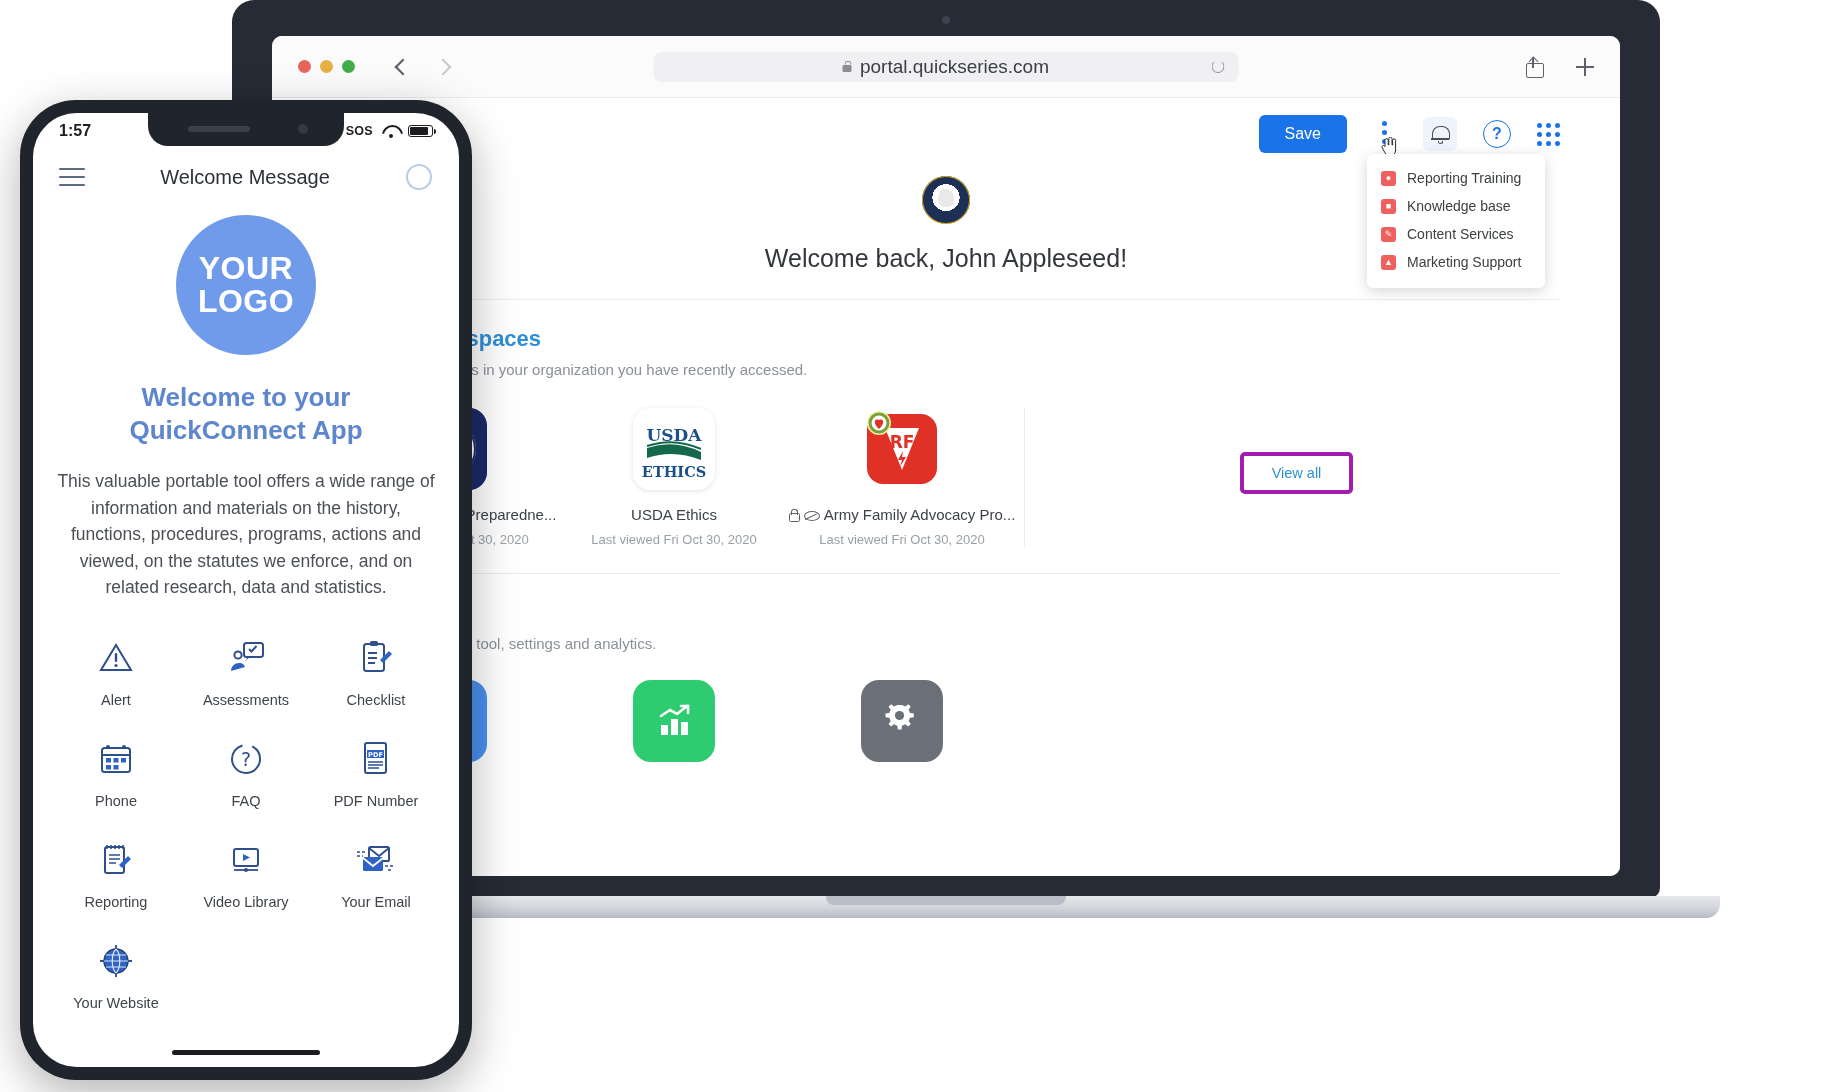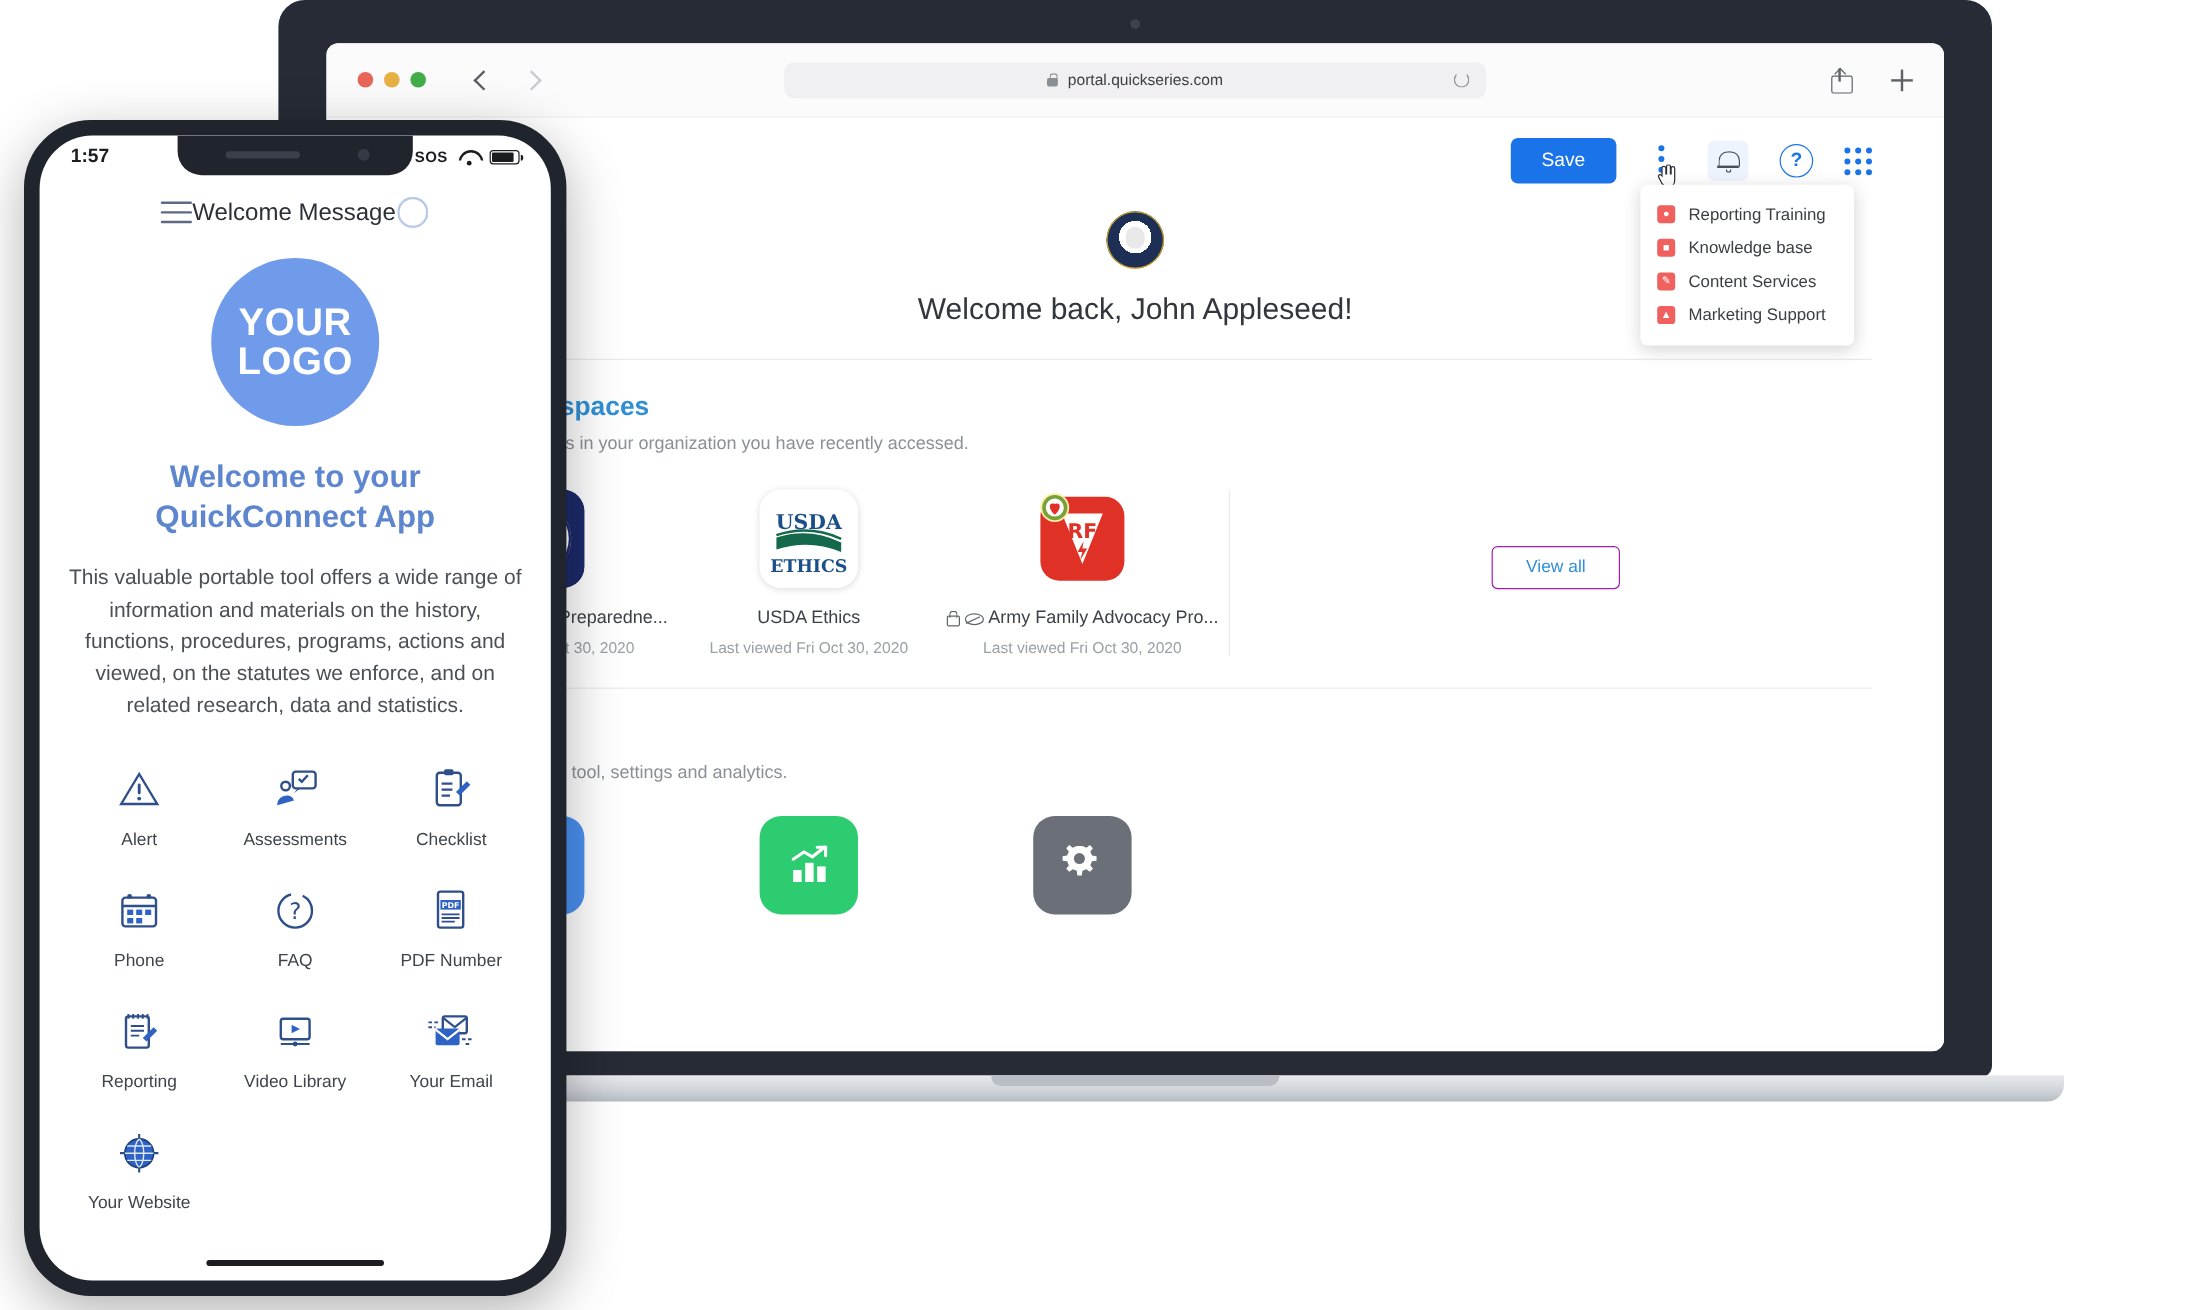--- a/index.html
+++ b/index.html
@@ -51,21 +51,21 @@
   .chev.left { border-color:#5a5f66; transform: rotate(45deg); }
   .chev.right { border-color:#c7cace; transform: rotate(-135deg); }
   .urlbar {
     position:absolute; left:50%; transform:translateX(-50%);
     width: 585px; height:30px; background:#f0f0f2; border-radius:8px;
     display:flex; align-items:center; justify-content:center; gap:8px;
   }
   .urlbar .lock { width:9px; height:11px; position:relative; display:inline-block;}
   .urlbar .lock:before{content:""; position:absolute; left:0; top:4px; width:9px;height:7px;background:#8a8d92;border-radius:1.5px;}
   .urlbar .lock:after{content:""; position:absolute; left:2px; top:0px; width:5px;height:6px;border:1.6px solid #8a8d92;border-bottom:none;border-radius:3px 3px 0 0;}
-  .urltext { font-size:13px; color:#3c4043;text-align:center; }
+  .urltext { font-size:19px; color:#3c4043;text-align:center; }
   .reload { position:absolute; right:14px; width:13px;height:13px;
     border:1.6px solid #8c9096; border-radius:50%; border-top-color:transparent; }
   .chrome-right { margin-left:auto; display:flex; align-items:center; gap:34px; }
   .ic-share { width:16px;height:19px; position:relative; }
   .ic-share:before{content:""; position:absolute; left:0; top:6px; width:16px;height:13px;border:1.6px solid #5e6268;border-radius:2px;}
   .ic-share:after{content:""; position:absolute; left:6.4px; top:0; width:2px;height:11px;background:#5e6268;}
   .ic-share i{position:absolute; left:4.2px; top:1.2px; width:7px;height:7px;border-style:solid;border-color:#5e6268;border-width:1.6px 0 0 1.6px; transform:rotate(45deg);}
   .ic-plus { position:relative; width:18px;height:18px; }
   .ic-plus:before,.ic-plus:after{content:"";position:absolute;background:#5e6268;}
   .ic-plus:before{left:8px;top:0;width:2px;height:18px;}
@@ -128,21 +128,21 @@
   .app-name { font-size:15px;color:#3d4248; margin-top:16px; display:flex;align-items:center;justify-content:center;gap:6px;}
   .app-date { font-size:13px;color:#9aa0a6; margin-top:9px; }
   .lockmini{width:9px;height:11px;position:relative;display:inline-block;flex:none;}
   .lockmini:before{content:"";position:absolute;left:0;top:4px;width:9px;height:7px;border:1.3px solid #5f6368;border-radius:1.5px;}
   .lockmini:after{content:"";position:absolute;left:2px;top:0;width:5px;height:5px;border:1.3px solid #5f6368;border-bottom:none;border-radius:3px 3px 0 0;}
   .eyemini{width:14px;height:10px;position:relative;display:inline-block;flex:none;}
   .eyemini:before{content:"";position:absolute;left:0;top:1px;width:14px;height:8px;border:1.3px solid #5f6368;border-radius:50%;}
   .eyemini:after{content:"";position:absolute;left:1px;top:9px;width:13px;height:1.3px;background:#5f6368;transform:rotate(-25deg);transform-origin:left;}
   .vsep { width:1px; background:#e9eaec; align-self:stretch; margin:0 8px; min-height:120px; }
   .viewall-wrap{ flex:1; display:flex; align-items:center; justify-content:center; min-height:130px;}
-  .btn-viewall { background:#fff; border:1px solid #a21caf; color:#2f8fd6;
+  .btn-viewall { background:#fff; border:4px solid #a21caf; color:#2f8fd6;
     border-radius:5px; padding:9px 28px; font-size:14.5px; cursor:pointer;
     font-family:"Liberation Sans",sans-serif; }
 
   .tools-row{ display:flex; margin-top:28px; }
   .tool-card{ width:228px; display:flex; justify-content:center; }
   .tool-tile{ width:82px;height:82px;border-radius:18px; display:flex;align-items:center;justify-content:center; }
 
   
   .phone {
     position:absolute; left:20px; top:100px; width:452px; height:980px;
@@ -160,21 +160,21 @@
   .st-right{ display:flex;align-items:center;gap:9px; }
   .sos{ font-size:12.5px;font-weight:700;color:#1b1d21; letter-spacing:.3px;}
   .wifi{ width:17px;height:12px;position:relative; }
   .wifi:before{content:"";position:absolute;left:0;top:0;width:17px;height:17px;border:2.2px solid #1b1d21;border-radius:50%;
     clip-path: polygon(0 0,100% 0,100% 42%,0 42%);}
   .wifi:after{content:"";position:absolute;left:6.5px;top:8.5px;width:4px;height:4px;border-radius:50%;background:#1b1d21;}
   .batt{ width:25px;height:12px;border:1.6px solid #1b1d21;border-radius:3px;position:relative;padding:1.4px;}
   .batt i{display:block;height:100%;width:88%;background:#1b1d21;border-radius:1px;}
   .batt:after{content:"";position:absolute;right:-3.6px;top:3px;width:2px;height:5px;background:#1b1d21;border-radius:0 2px 2px 0;}
 
-  .ph-header{ display:flex;align-items:center;justify-content:center; padding:14px 26px 10px 26px;}
+  .ph-header{ display:flex;align-items:center;justify-content:space-between; padding:14px 26px 10px 26px;}
   .burger{ width:26px;height:18px;display:flex;flex-direction:column;justify-content:space-between;cursor:pointer;}
   .burger span{display:block;height:2.4px;background:#5b6b82;border-radius:2px;}
   .ph-title{ font-size:20px;color:#2c3038; }
   .refresh{ width:28px;height:28px;position:relative;cursor:pointer;}
   .refresh:before{content:"";position:absolute;inset:1px;border:2.6px solid #b9cbe6;border-radius:50%;
     border-top-color:transparent;border-right-color:transparent;}
   .refresh:after{content:"";position:absolute;inset:1px;border:2.6px solid #b9cbe6;border-radius:50%;
     border-bottom-color:transparent;border-left-color:transparent;}
 
   .logo-circle{ width:140px;height:140px;border-radius:50%;background:#6f9bea;margin:14px auto 0 auto;

